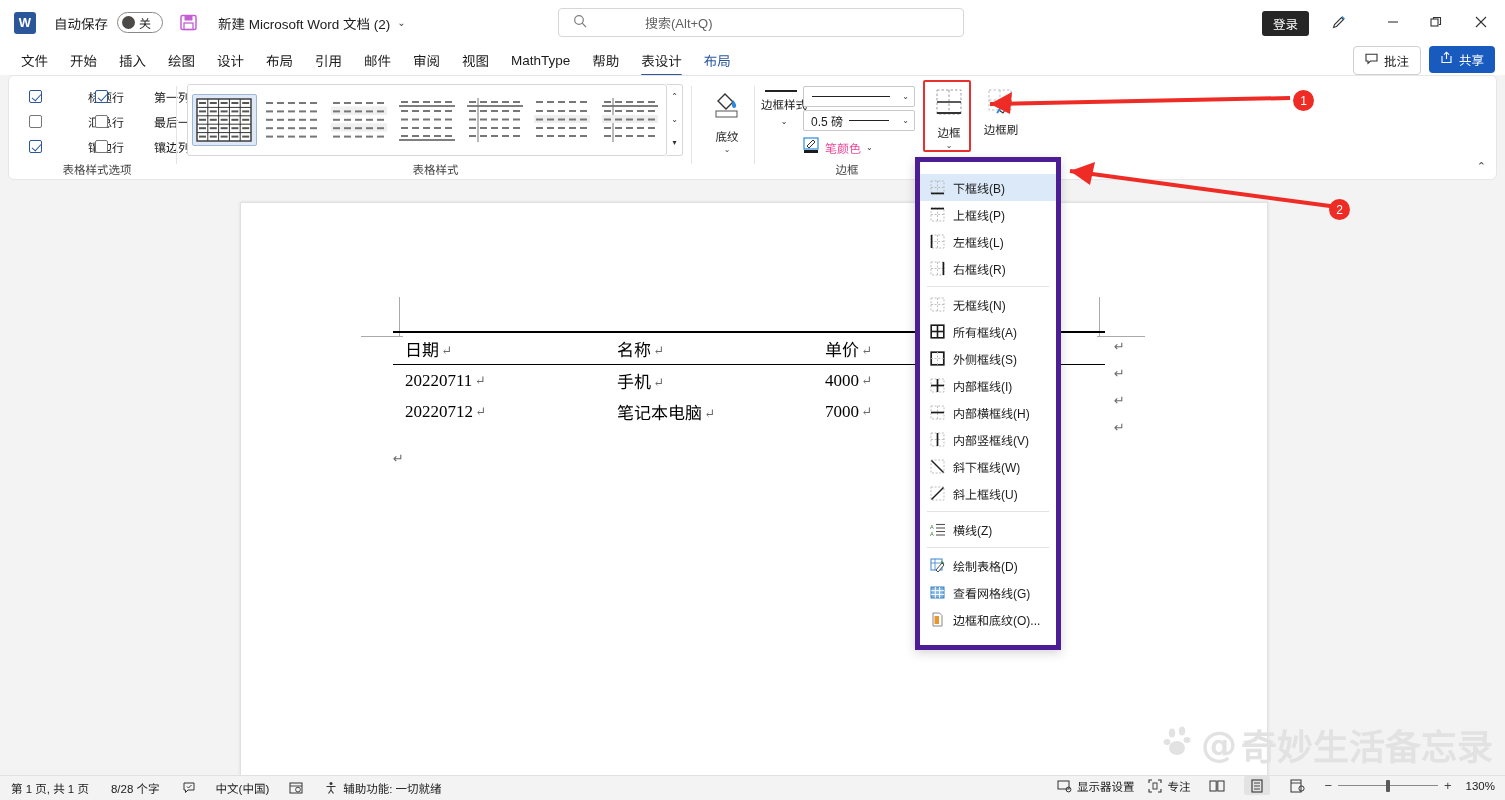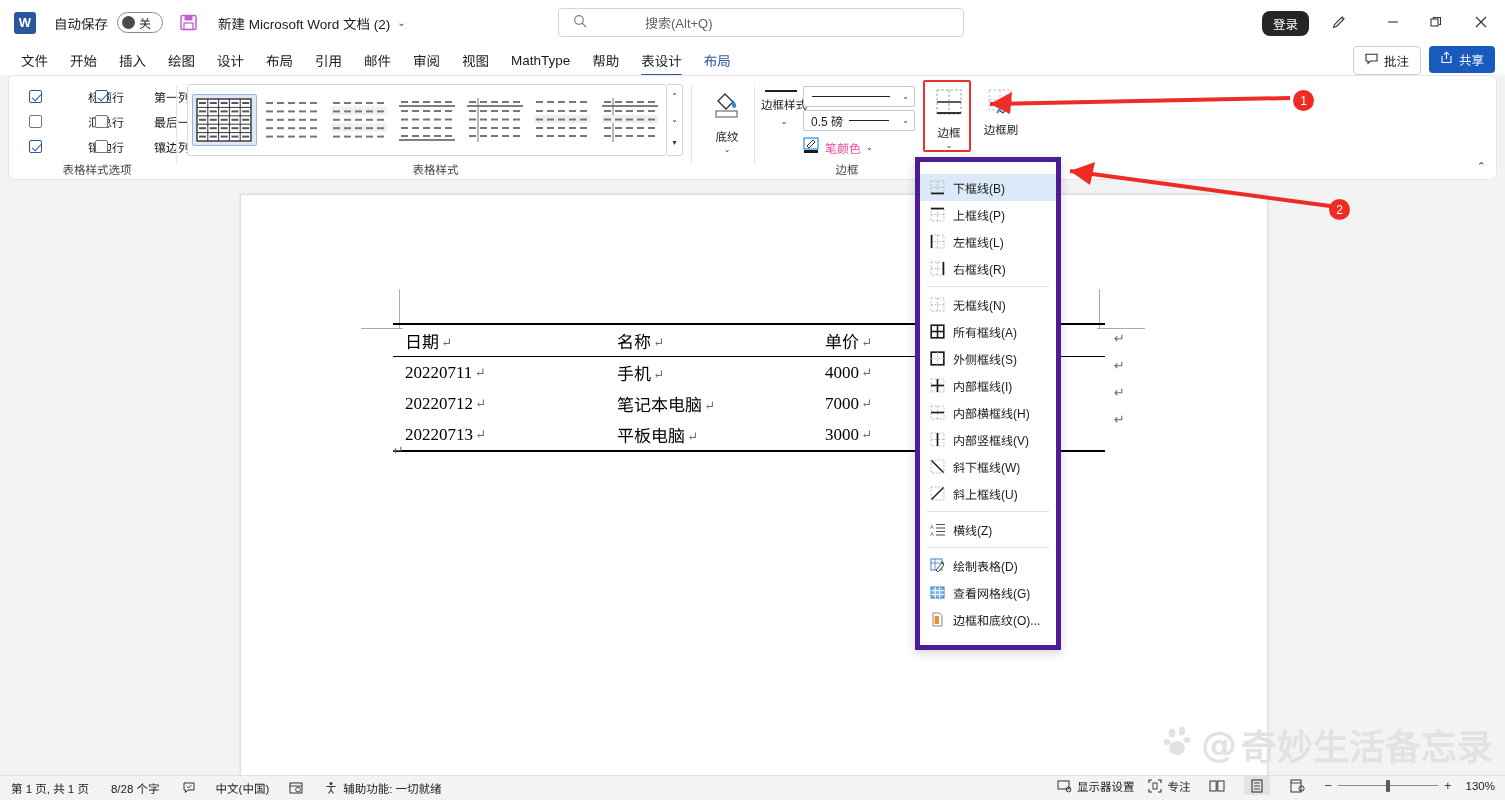--- a/index.html
+++ b/index.html
@@ -45,21 +45,21 @@
     position: absolute; left: 558px; top: 8px; width: 406px; height: 29px;
     background: #fff; border: 1px solid #d6d6d6; border-radius: 4px;
     display: flex; align-items: center; cursor: text; gap: 48px;
   }
   .searchbox .sicon { margin-left: 14px; margin-right: 10px; opacity: .75; }
   .searchbox .sph { font-size: 13px; color: #606060; }
 
   .signin-btn {
     position: absolute; right: 196px; top: 11px;
     background: #262626; color: #fff; font-size: 12.5px;
-    padding: 3px 11px; border-radius: 8px; cursor: pointer;
+    padding: 3px 11px; border-radius: 3px; cursor: pointer;
   }
   .win-icon {
     position: absolute; top: 10px; width: 26px; height: 24px;
     display: flex; align-items: center; justify-content: center;
     cursor: pointer; color: #333;
   }
   .pen-ic { right: 153px; }
   .min-ic { right: 99px; }
   .max-ic { right: 56px; }
   .cls-ic { right: 11px; }
@@ -186,21 +186,21 @@
   
   .g6 { left: 964px; width: 52px; }
 
   .ribbon-collapse {
     position: absolute; right: 10px; bottom: 6px; font-size: 11px;
     color: #444; cursor: pointer;
   }
 
   
   .docarea {
-    position: absolute; top: 184px; left: 0; width: 1319px; height: 593px;
+    position: absolute; top: 192px; left: 0; width: 1319px; height: 593px;
     background: #f3f3f3; overflow: hidden;
   }
   .page {
     position: absolute; left: 240px; top: 10px; width: 1028px; height: 700px;
     background: #fff; border: 1px solid #e0e0e0;
     box-shadow: 0 0 3px rgba(0,0,0,.10);
   }
   .doctable {
     position: absolute; left: 152px; top: 128px; width: 712px;
     border-collapse: collapse;
@@ -760,25 +760,20 @@
         <tr>
           <td><span>20220711</span><span class="cellmark">↵</span></td>
           <td><span>手机</span><span class="cellmark">↵</span></td>
           <td><span>4000</span><span class="cellmark">↵</span></td>
         </tr>
         <tr>
           <td><span>20220712</span><span class="cellmark">↵</span></td>
           <td><span>笔记本电脑</span><span class="cellmark">↵</span></td>
           <td><span>7000</span><span class="cellmark">↵</span></td>
         </tr>
-        <tr class="last">
-          <td><span>20220713</span><span class="cellmark">↵</span></td>
-          <td><span>平板电脑</span><span class="cellmark">↵</span></td>
-          <td><span>3000</span><span class="cellmark">↵</span></td>
-        </tr>
       </tbody>
         </table>
 
       <div class="endmarks">
         <div>↵</div>
         <div>↵</div>
         <div>↵</div>
         <div>↵</div>
       </div>
 

